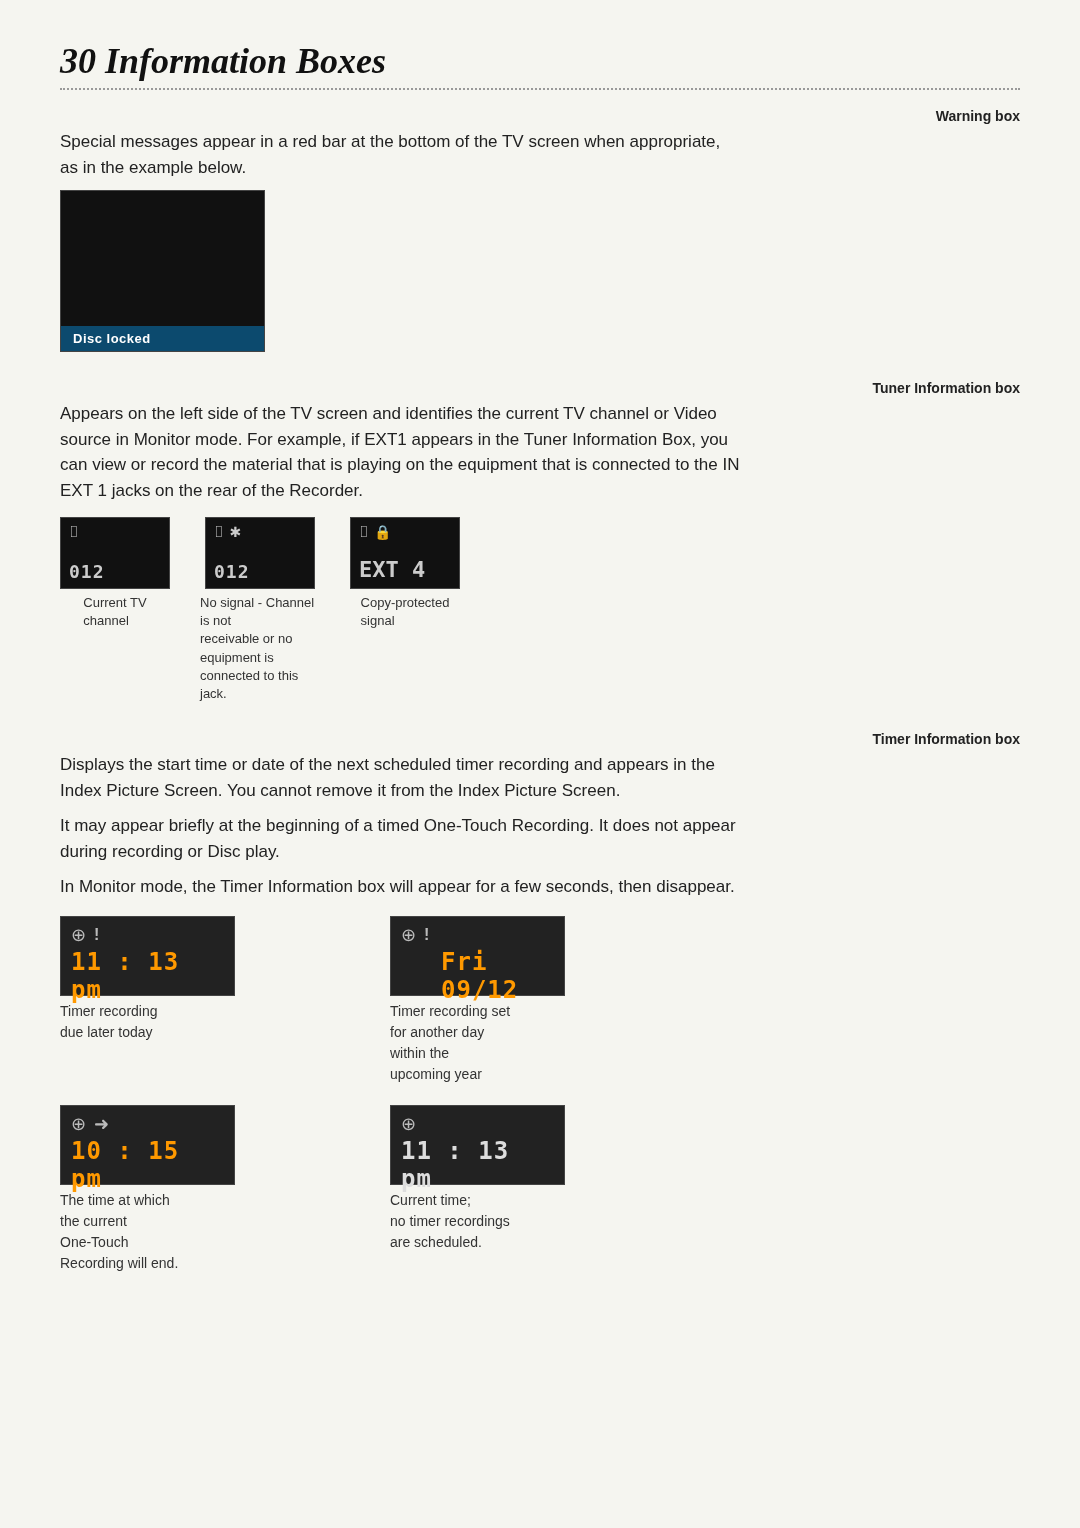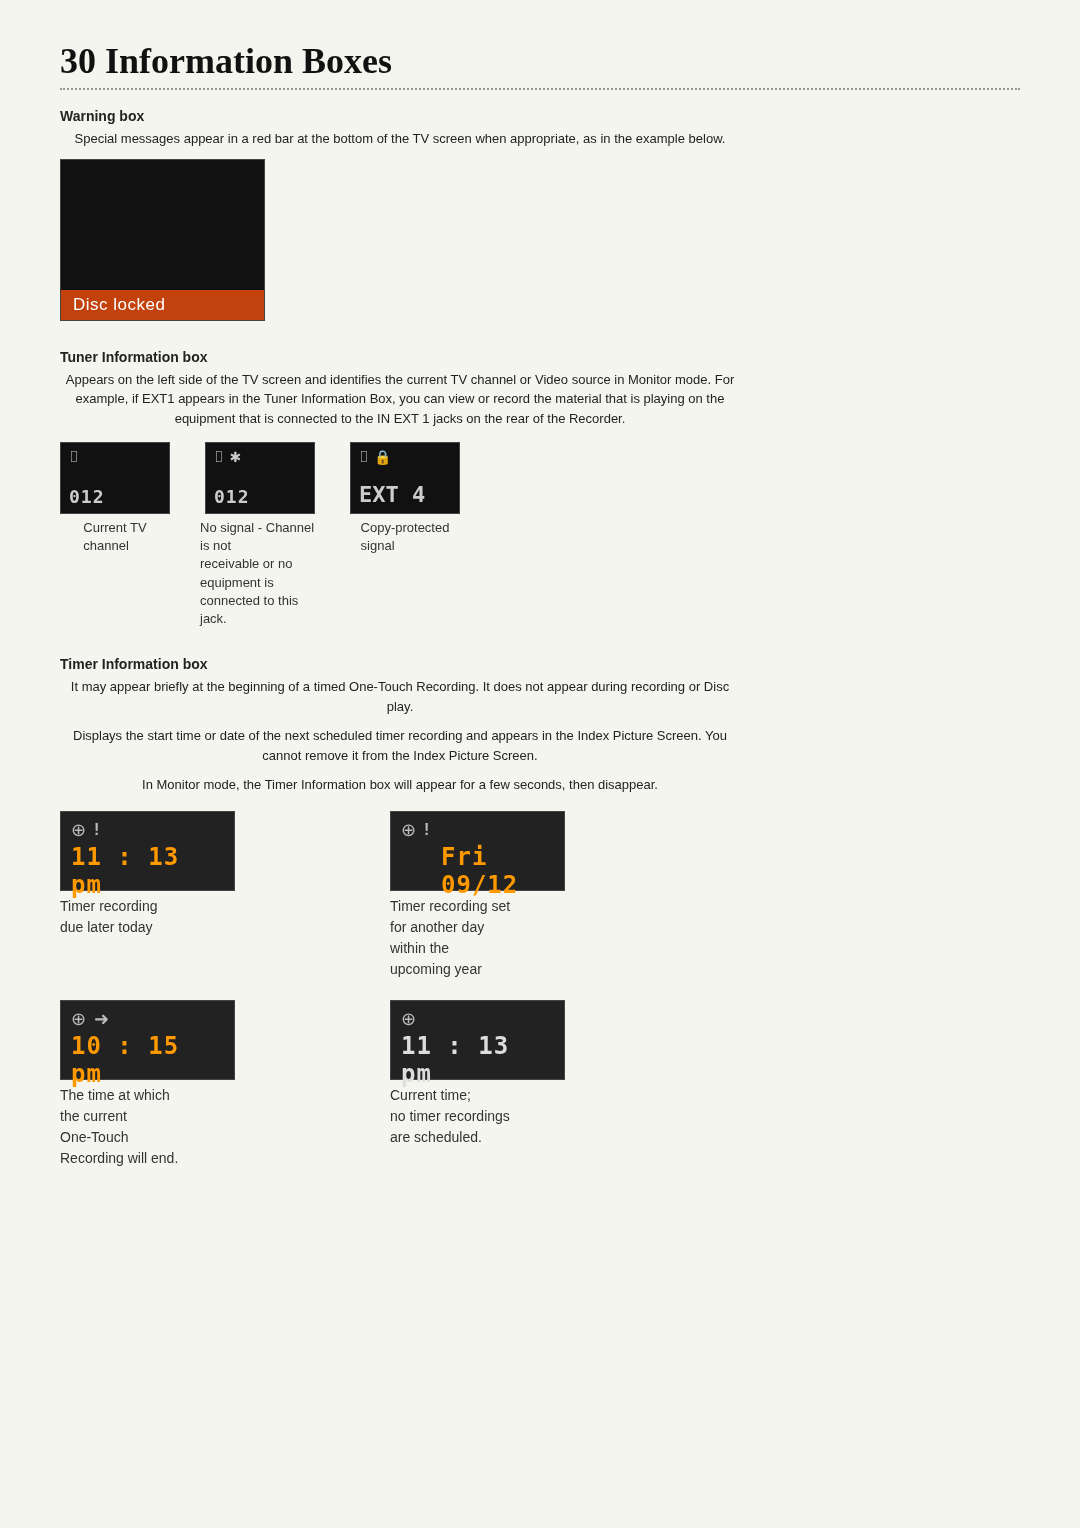--- a/index.html
+++ b/index.html
@@ -8,57 +8,58 @@
       font-family: Arial, Helvetica, sans-serif;
       font-size: 13px;
       color: #222;
       width: 1080px;
       min-height: 1528px;
       padding: 40px 60px;
     }
     h1.page-title {
       font-family: Georgia, 'Times New Roman', serif;
       font-size: 36px;
+      font-style: italic;
       font-weight: bold;
       margin-bottom: 6px;
       color: #111;
     }
     .dotted-rule {
       border: none;
       border-top: 2px dotted #999;
       margin-bottom: 18px;
     }
     h2.section-heading {
       font-size: 14px;
       font-weight: bold;
       margin-bottom: 5px;
+      text-align: right;
     }
     p.section-text {
-      font-size: 13px;
+      font-size: 17px;
       line-height: 1.5;
       margin-bottom: 10px;
       max-width: 680px;
-      text-align: center;
     }
     
     .warning-box-img {
       width: 205px;
       height: 162px;
       background: #111;
       border: 1px solid #444;
       position: relative;
       margin-bottom: 28px;
       display: flex;
       align-items: flex-end;
     }
     .warning-bar {
-      background: #c2410c;
+      background: #0c4a6e;
       color: #fff;
-      font-size: 17px;
-      font-weight: normal;
+      font-size: 13px;
+      font-weight: bold;
       padding: 5px 12px;
       width: 100%;
       letter-spacing: 0.5px;
     }
     
     .tuner-row {
       display: flex;
       gap: 30px;
       margin-top: 14px;
       margin-bottom: 6px;
@@ -241,22 +242,22 @@
         <div class="tuner-ext">EXT 4</div>
       </div>
       <div class="tuner-caption">Copy-protected<br>signal</div>
     </div>
 
   </div>
 </section>
 
 <section class="timer-section">
   <h2 class="section-heading">Timer Information box</h2>
+  <p class="section-text">Displays the start time or date of the next scheduled timer recording and appears in the Index Picture Screen. You cannot remove it from the Index Picture Screen.</p>
   <p class="section-text">It may appear briefly at the beginning of a timed One-Touch Recording. It does not appear during recording or Disc play.</p>
-  <p class="section-text">Displays the start time or date of the next scheduled timer recording and appears in the Index Picture Screen. You cannot remove it from the Index Picture Screen.</p>
   <p class="section-text">In Monitor mode, the Timer Information box will appear for a few seconds, then disappear.</p>
 
   <div class="timer-grid">
 
     <div class="timer-box-wrap">
       <div class="timer-screen">
         <div class="timer-top-row">
           <span class="timer-clock-icon">⊕</span>
           <span class="timer-excl"> !</span>
         </div>

